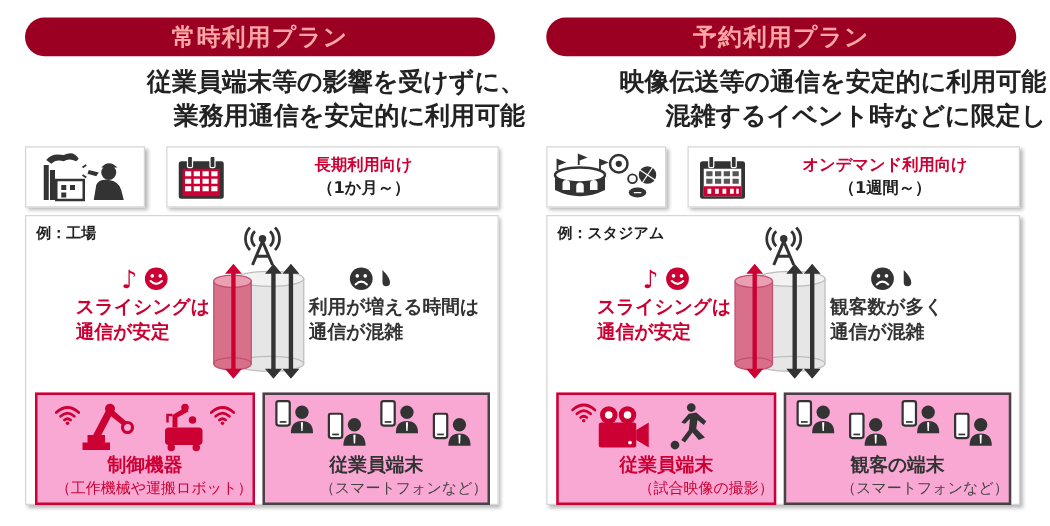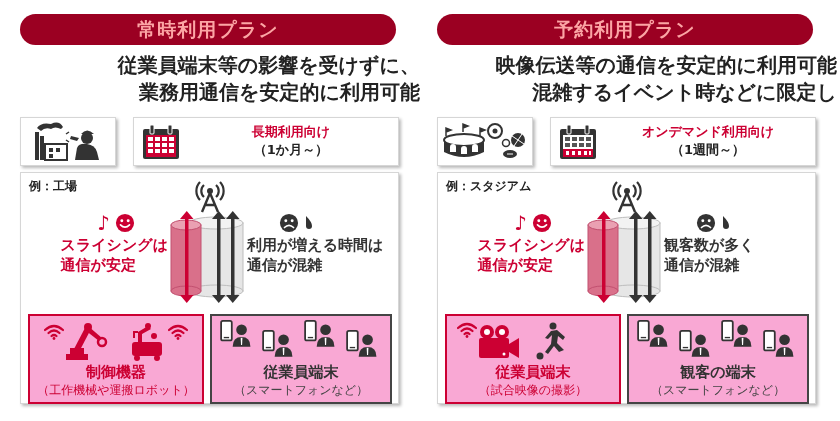--- a/index.html
+++ b/index.html
@@ -55,21 +55,21 @@
     position:absolute; top:141px; height:86px; background:#f9a8d4;
   }
   .dev.red { left:7px; width:172px; border:2px solid #cc0033; }
   .dev.grey { left:189px; width:178px; border:2px solid #444; }
   .dev .icons { position:absolute; left:0; right:0; top:4px; height:42px; }
   .dev .name {
     position:absolute; left:0; right:0; top:47px; text-align:center;
     font-weight:bold; font-size:15px;
   }
   .dev .sub {
-    position:absolute; left:0; right:0; top:66px; text-align:center; font-size:12px;font-family:Liberation Mono, monospace;
+    position:absolute; left:0; right:0; top:66px; text-align:right; font-size:12px;font-family:Liberation Mono, monospace;
   }
   .dev.red .name, .dev.red .sub { color:#cc0033; }
   .dev.grey .name { color:#333; }
   .dev.grey .sub { color:#444; }
 </style>
 </head>
 <body>
 
 <svg width="0" height="0" style="position:absolute">
   <defs>

